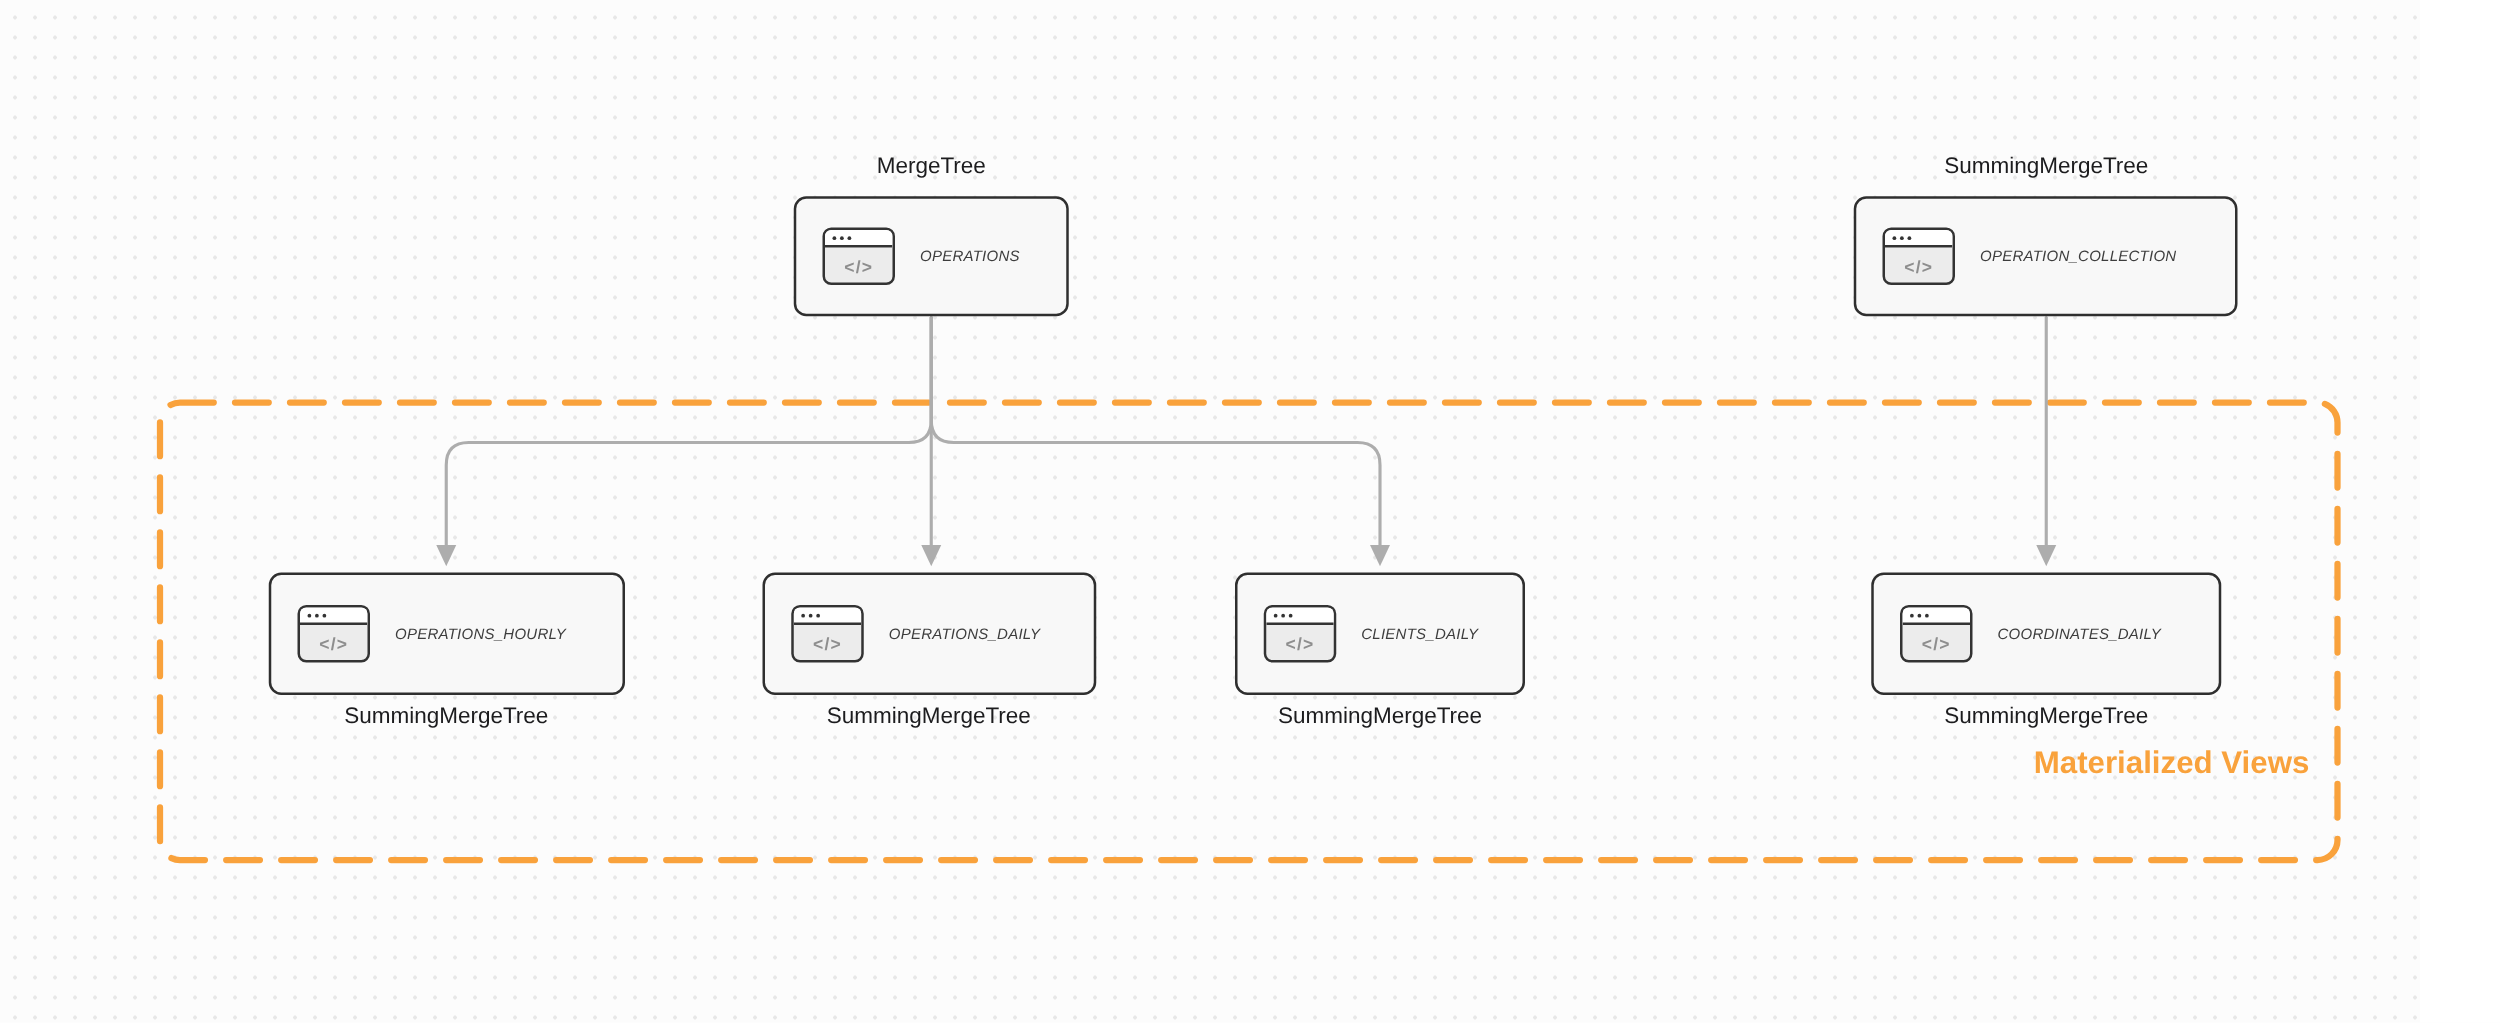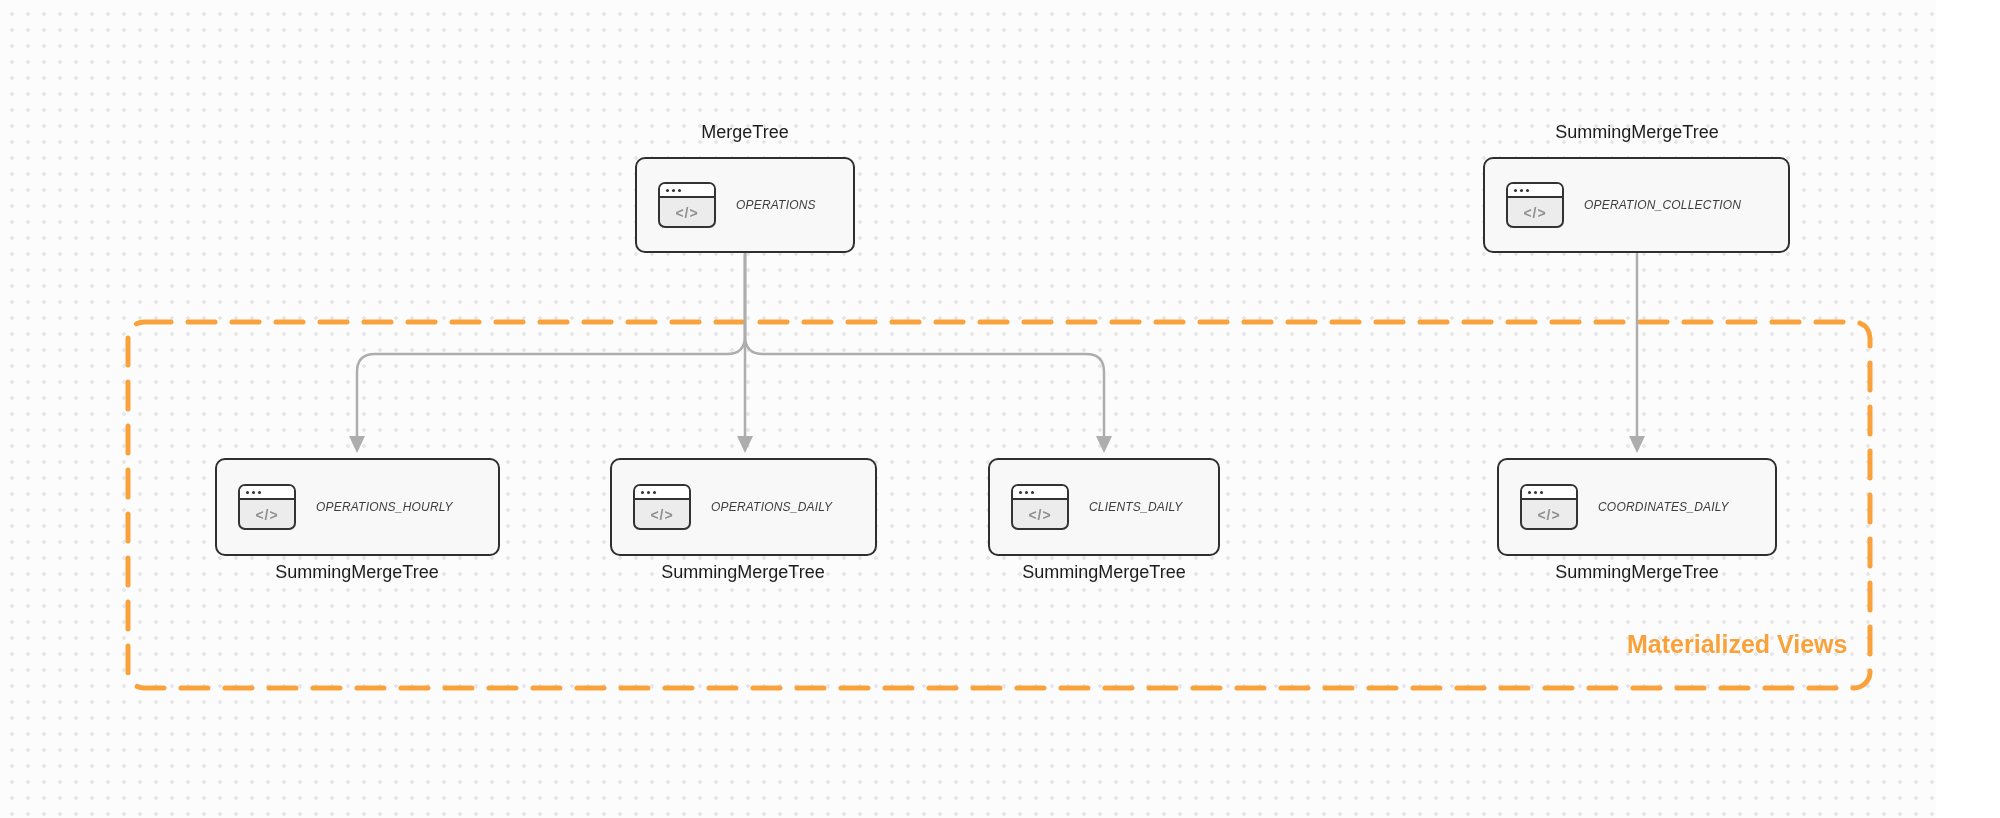--- a/index.html
+++ b/index.html
@@ -182,15 +182,15 @@
       <div class="win-body">&lt;/&gt;</div>
     </div>
     <span class="node-title">COORDINATES_DAILY</span>
   </div>
 
   <div class="engine-label" style="left:357px; top:562px;">SummingMergeTree</div>
   <div class="engine-label" style="left:743px; top:562px;">SummingMergeTree</div>
   <div class="engine-label" style="left:1104px; top:562px;">SummingMergeTree</div>
   <div class="engine-label" style="left:1637px; top:562px;">SummingMergeTree</div>
 
-  <div class="group-label" style="left:1627px; top:630px;">Materialized Views</div>
+  <div class="group-label" style="left:1627px; top:596px;">Materialized Views</div>
 
 </div>
 
 </body></html>

